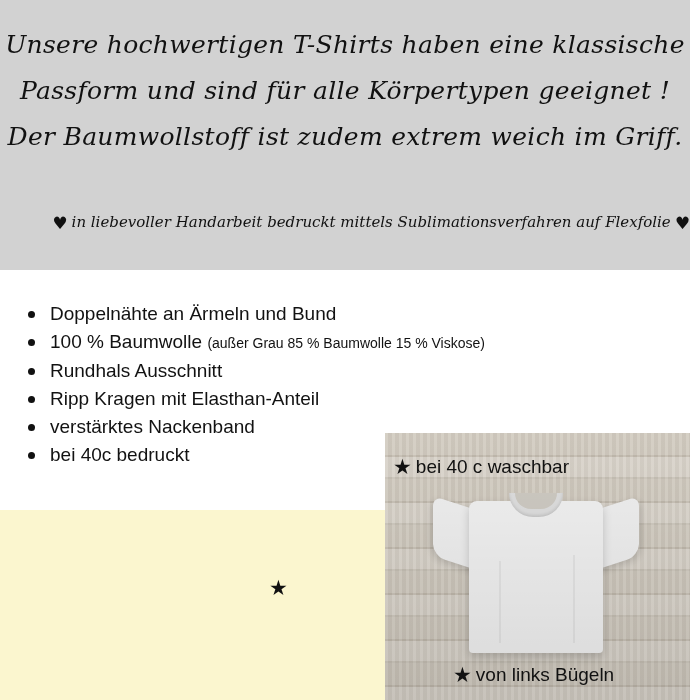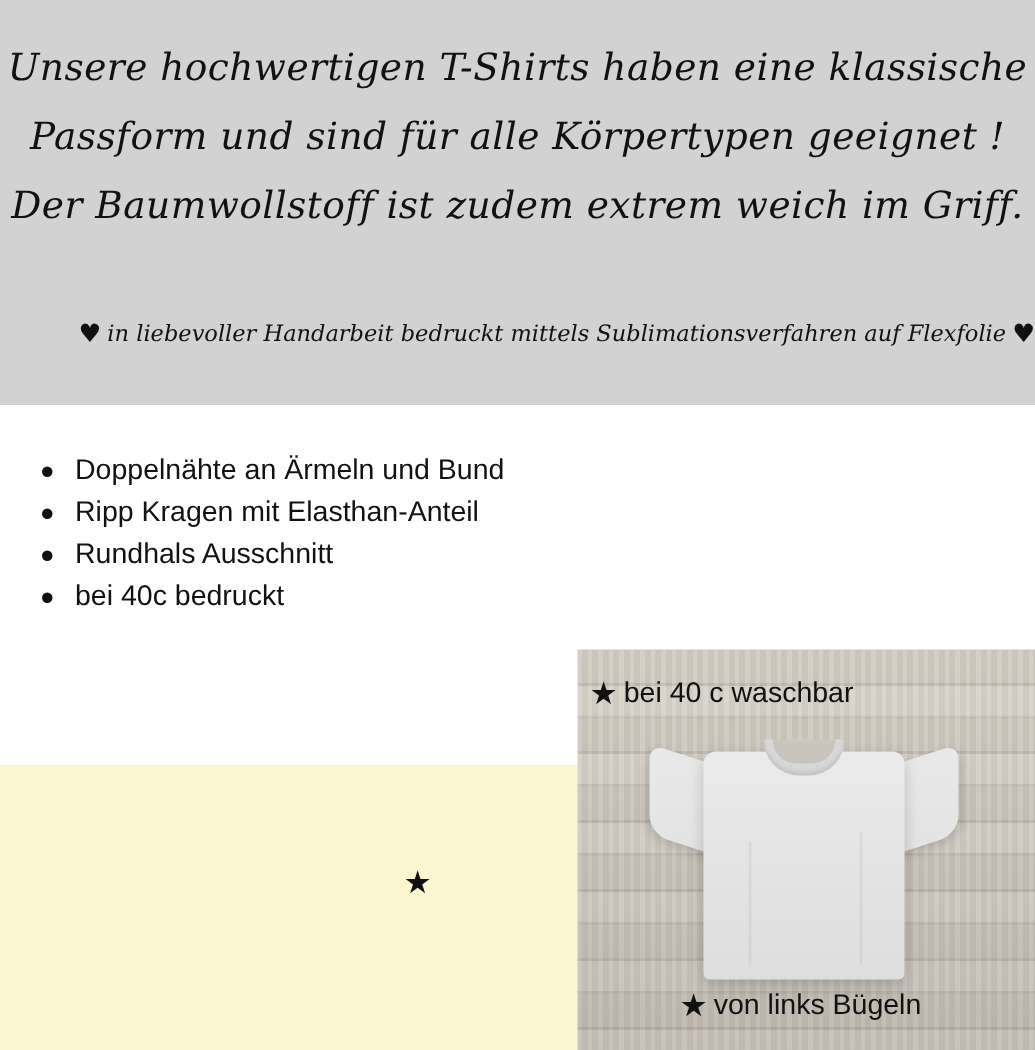--- a/index.html
+++ b/index.html
@@ -227,21 +227,21 @@
   }
   .shirt .fold-b {
     left: 140px; top: 64px; width: 2px; height: 88px;
   }
 
   
   .care {
     position: absolute;
     color: #111111;
     font-size: 19px;
-    line-height: 24px;
+    line-height: 34px;
     white-space: nowrap;
   }
   .care .star {
     font-family: "DejaVu Sans", sans-serif;
     font-size: 21px;
     margin-right: 4px;
     vertical-align: -1px;
   }
   #care-wash {
     left: 393px;
@@ -283,25 +283,34 @@
     <span class="heart left">♥</span><span class="subline">in liebevoller Handarbeit bedruckt mittels Sublimationsverfahren auf Flexfolie</span><span class="heart right">♥</span>
   </div>
 
   <ul class="bullets">
     <li>
       <span class="dot"></span>
       <span>Doppelnähte an Ärmeln und Bund</span>
     </li>
     <li>
       <span class="dot"></span>
+      <span>100 % Baumwolle</span>
+      <span class="small">(außer Grau  85 % Baumwolle 15 % Viskose)</span>
+    </li>
+    <li>
+      <span class="dot"></span>
+      <span>Rundhals Ausschnitt</span>
+    </li>
+    <li>
+      <span class="dot"></span>
       <span>Ripp Kragen mit Elasthan-Anteil</span>
     </li>
     <li>
       <span class="dot"></span>
-      <span>Rundhals Ausschnitt</span>
+      <span>verstärktes Nackenband</span>
     </li>
     <li>
       <span class="dot"></span>
       <span>bei 40c bedruckt</span>
     </li>
   </ul>
 
   <div class="photo">
     <div class="grain"></div>
     <div class="shirt">

